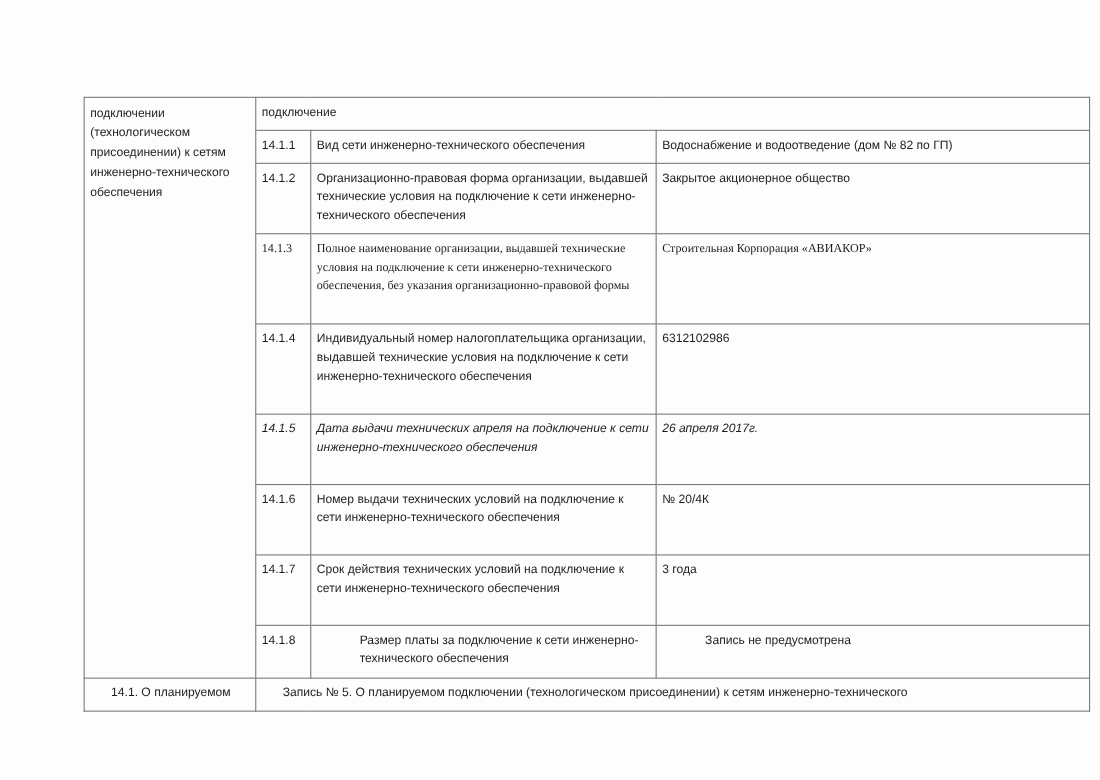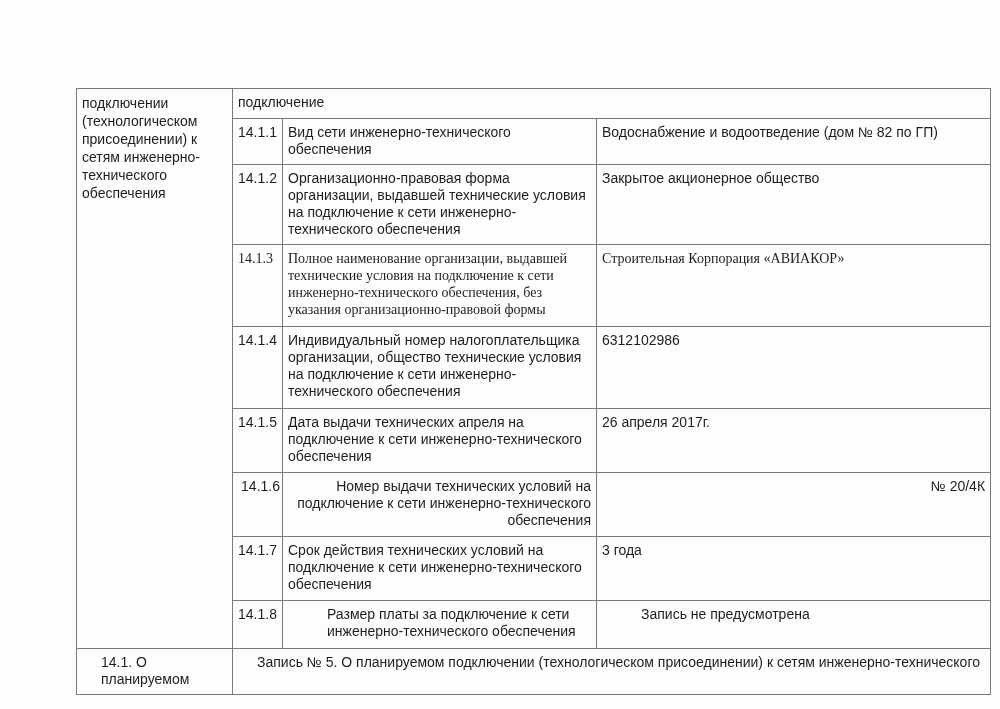--- a/index.html
+++ b/index.html
@@ -3,38 +3,38 @@
 <meta charset="utf-8">
 <style>
   html, body { margin: 0; padding: 0; }
   body {
     width: 1000px; height: 709px; background: #fdfdfd; position: relative; overflow: hidden;
     font-family: "Liberation Sans", sans-serif; color: #1e1e1e;
   }
   .page { position: absolute; left: 0; top: 0; width: 1000px; height: 709px; }
   table.doc {
     position: absolute; left: 76px; top: 88px; width: 914px;
-    border-collapse: collapse; table-layout: fixed; font-size: 14px; line-height: 17px;
+    border-collapse: collapse; table-layout: fixed; font-size: 11px; line-height: 17px;
   }
   table.doc td {
     border: 1px solid #7a7a7a; vertical-align: top; padding: 5px 5px 6px 5px;
     word-wrap: break-word;
   }
   col.c1 { width: 156px; }
   col.c2 { width: 50px; }
   col.c3 { width: 314px; }
   col.c4 { width: 394px; }
   .num { padding-left: 5px !important; padding-right: 2px !important; margin-left: 17px; }
   tr.r-head td { height: 18px; }
   tr.r1 td { height: 18px; }
   tr.r2 td { height: 52px; }
   tr.r3 td { height: 70px; font-family: Liberation Serif, serif; }
   tr.r4 td { height: 70px; }
-  tr.r5 td { height: 52px; }
-  tr.r6 td { height: 52px; text-align: right; }
+  tr.r5 td { height: 52px; font-style: italic; }
+  tr.r6 td { height: 52px; }
   tr.r7 td { height: 52px; }
   tr.r8 td { height: 36px; padding-left: 44px; }
   tr.r-foot td { height: 18px; padding-left: 24px; }
   .left-label { line-height: 18px; }
 </style>
 </head>
 <body>
 
 <div class="page">
   <table class="doc">
@@ -63,21 +63,21 @@
         <td>Организационно-правовая форма организации, выдавшей технические условия на подключение к сети инженерно-технического обеспечения</td>
         <td>Закрытое акционерное общество</td>
       </tr>
       <tr class="r3">
         <td class="num">14.1.3</td>
         <td>Полное наименование организации, выдавшей технические условия на подключение к сети инженерно-технического обеспечения, без указания организационно-правовой формы</td>
         <td>Строительная Корпорация «АВИАКОР»</td>
       </tr>
       <tr class="r4">
         <td class="num">14.1.4</td>
-        <td>Индивидуальный номер налогоплательщика организации, общество технические условия на подключение к сети инженерно-технического обеспечения</td>
+        <td>Индивидуальный номер налогоплательщика организации, выдавшей технические условия на подключение к сети инженерно-технического обеспечения</td>
         <td>6312102986</td>
       </tr>
       <tr class="r5">
         <td class="num">14.1.5</td>
         <td>Дата выдачи технических апреля на подключение к сети инженерно-технического обеспечения</td>
         <td>26 апреля 2017г.</td>
       </tr>
       <tr class="r6">
         <td class="num">14.1.6</td>
         <td>Номер выдачи технических условий на подключение к сети инженерно-технического обеспечения</td>

